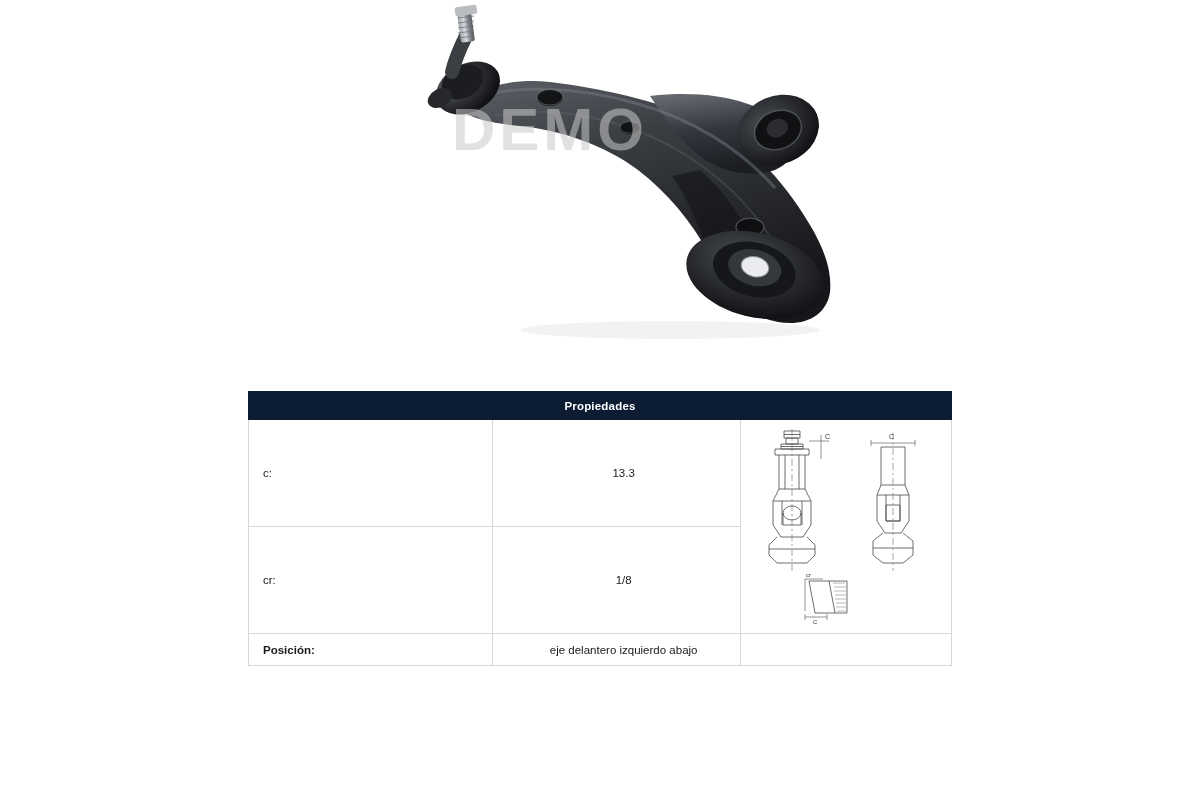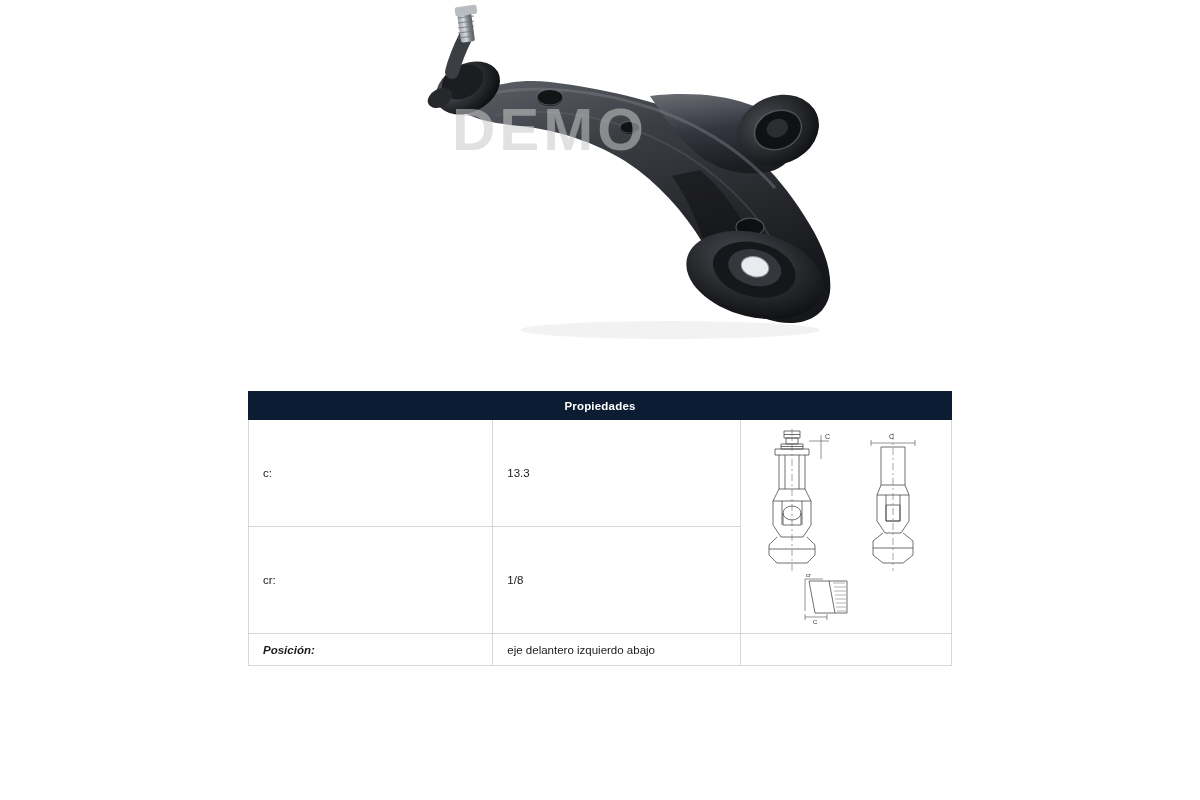--- a/index.html
+++ b/index.html
@@ -75,24 +75,25 @@
     width: 244px;
     font-size: 11.5px;
     color: #1a1a1a;
     padding: 0 0 0 14px !important;
   }
   .cell-value {
     width: 248px;
     font-size: 11.5px;
     color: #1a1a1a;
     padding: 0 0 0 14px !important;
+    text-align: center;
   }
   .row-tall td { height: 106px; }
   .row-short td { height: 31px; }
-  .cell-label.bold { font-weight: bold; font-style: italic; }
+  .cell-label.bold { font-weight: bold; }
   .diagram-cell {
     width: 210px;
     padding: 0 !important;
     text-align: center;
   }
   .diagram-wrap {
     width: 210px;
     height: 212px;
     position: relative;
   }

